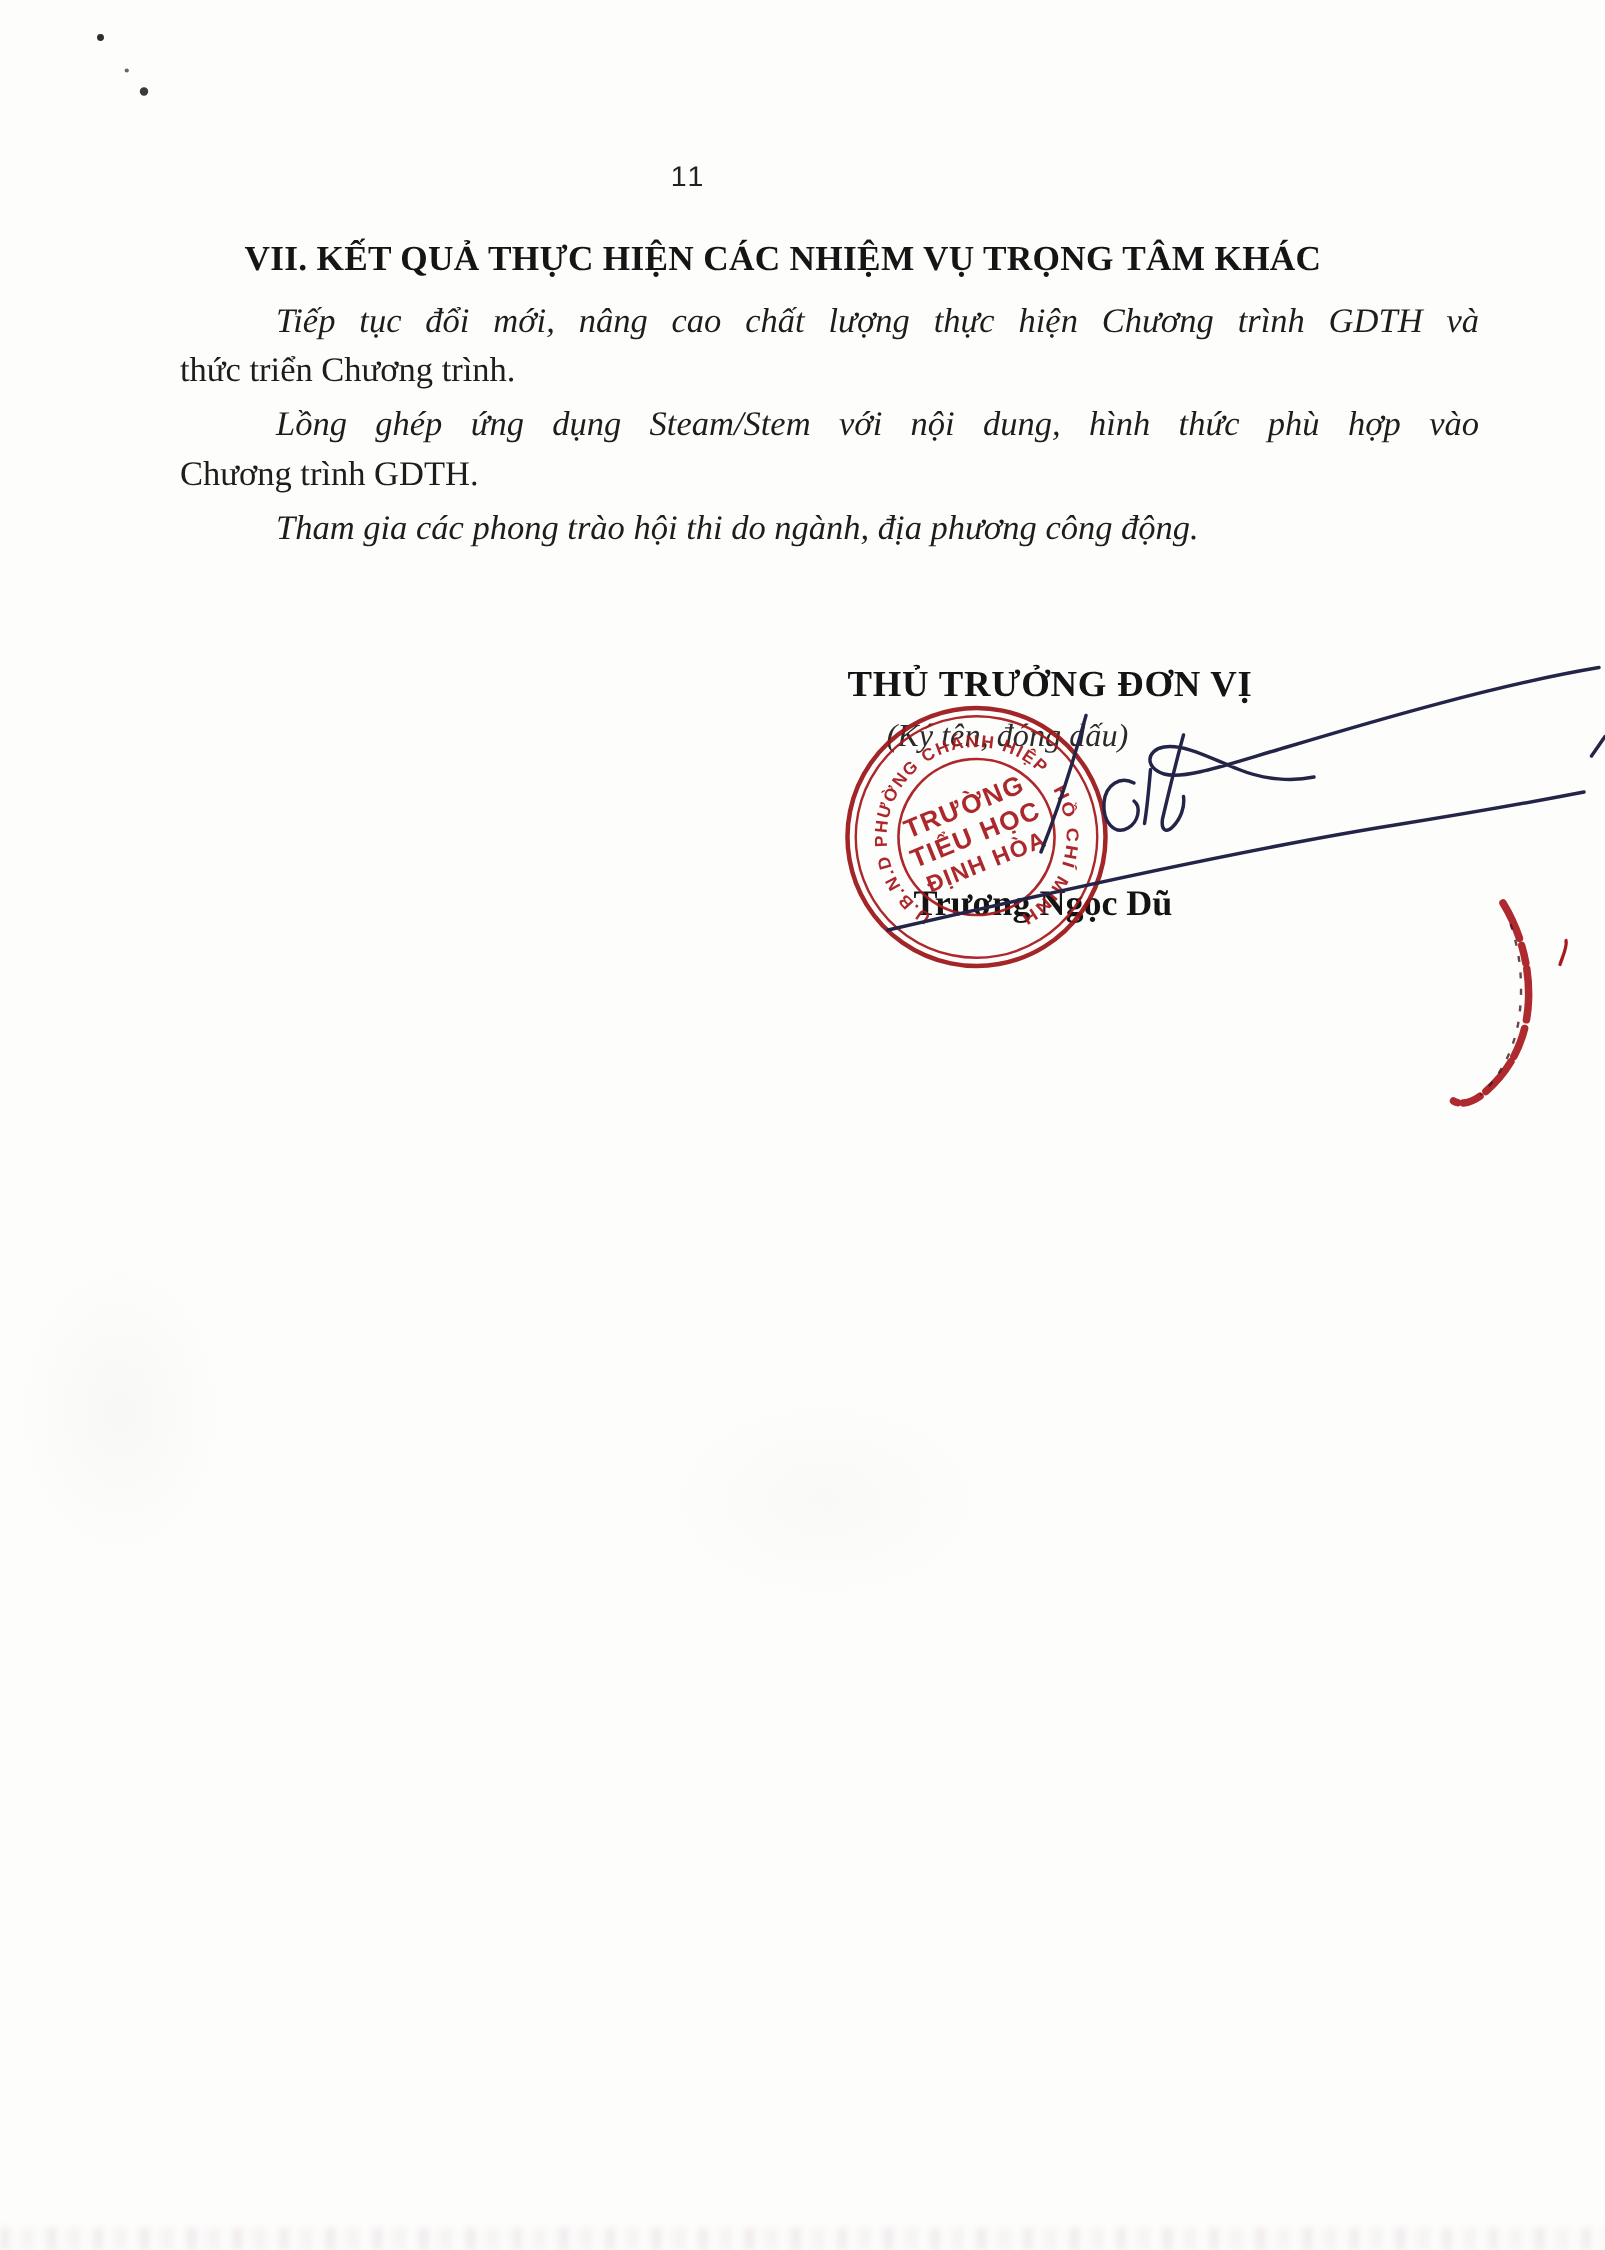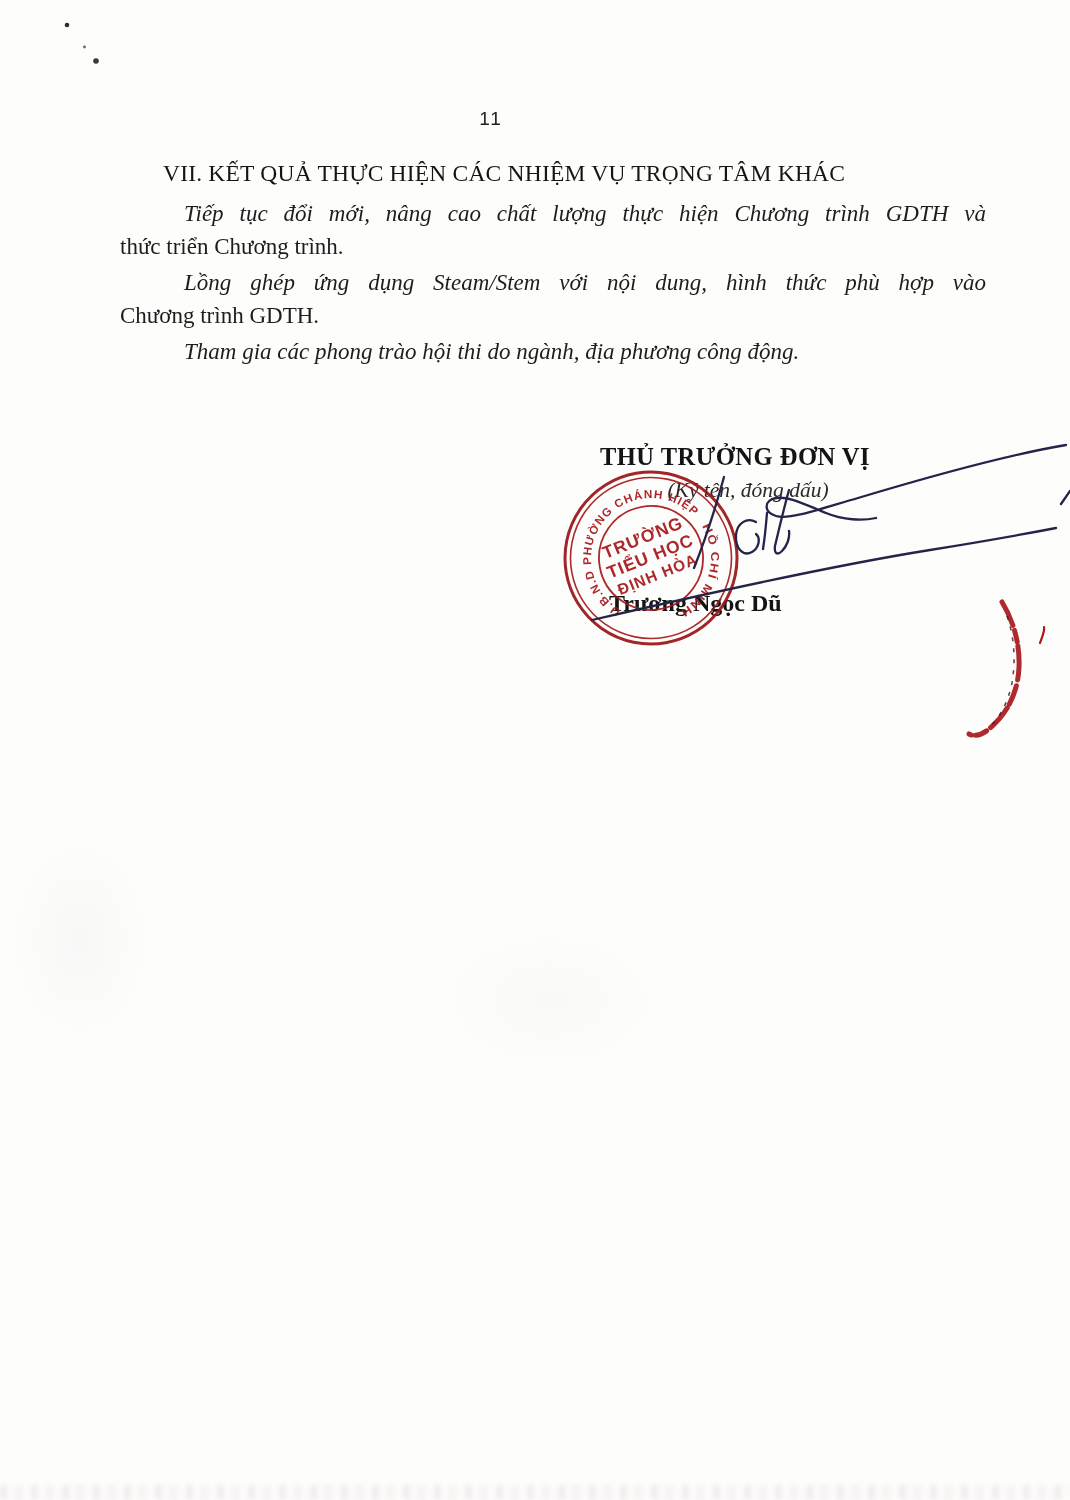--- a/index.html
+++ b/index.html
@@ -13,48 +13,46 @@
   }
   .page-number {
     position: absolute;
     top: 108px; left: 0; width: 906px;
     padding-left: 12px; box-sizing: border-box;
     text-align: center;
     font-family: "Liberation Sans", "DejaVu Sans", sans-serif;
     font-size: 19px;
     letter-spacing: 2px;
     color: #222;
-    margin-left: 32px;
   }
   .content {
     position: absolute;
     left: 120px; top: 157px;
     width: 866px;
     font-size: 23px;
     line-height: 33px;
   }
   .heading {
-    font-weight: normal;
+    font-weight: bold;
     font-size: 23.5px;
     text-indent: 43px;
     letter-spacing: 0.2px;
     color: #151515;
     margin: 0 0 7px 0;
     white-space: nowrap;
   }
   .para { margin: 0 0 3px 0; }
   .line { display: block; }
   .line.j { text-align: justify; text-align-last: justify; }
   .line.first { text-indent: 64px; font-style: italic; }
 
   .sig-block {
     position: absolute;
     left: 565px; top: 443px;
     width: 340px;
-    text-align: center;
   }
   .sig-title {
     font-weight: bold;
     font-size: 24.5px;
     letter-spacing: 0.5px;
     color: #141414;
     white-space: nowrap;
   }
   .sig-instruction {
     margin-top: 7px;

